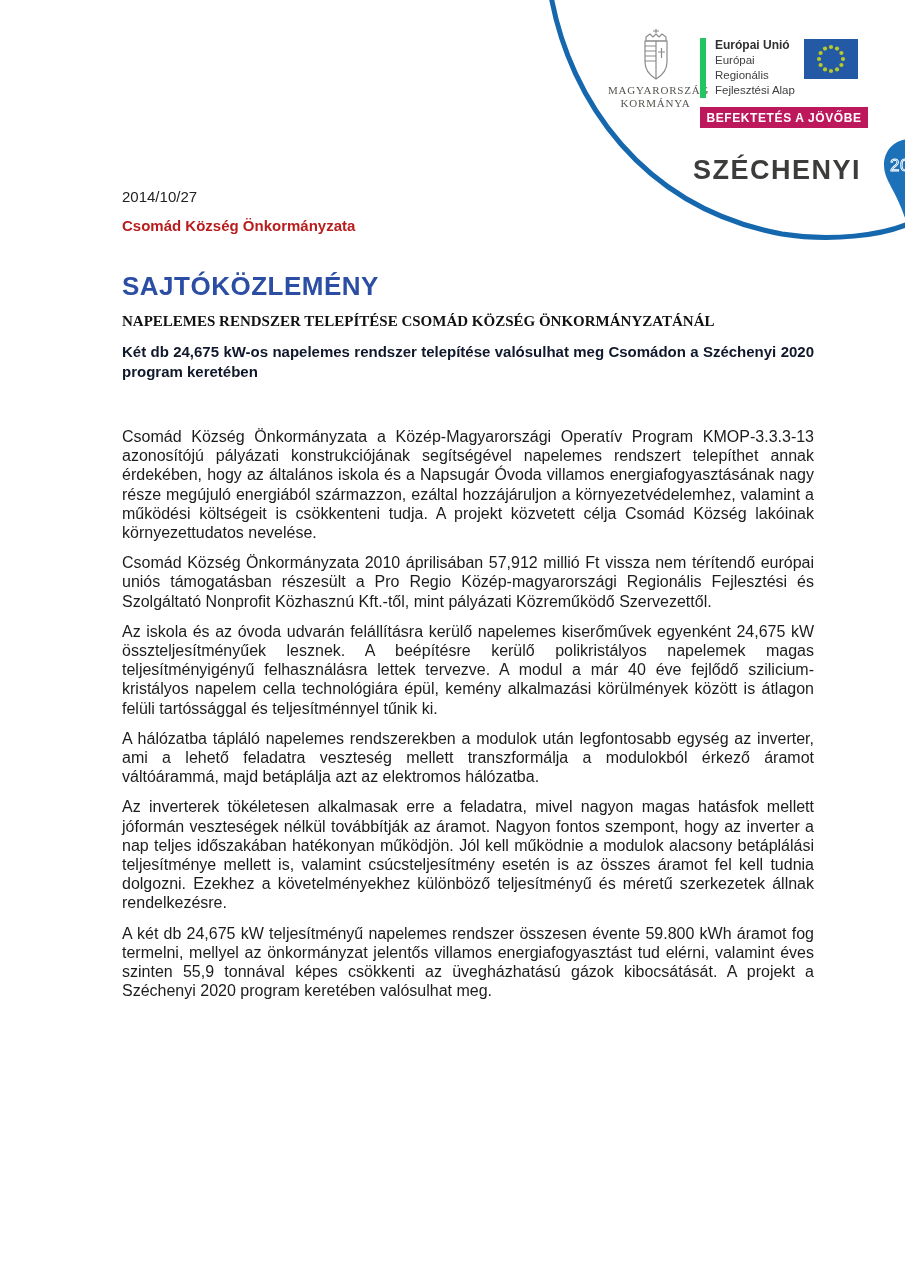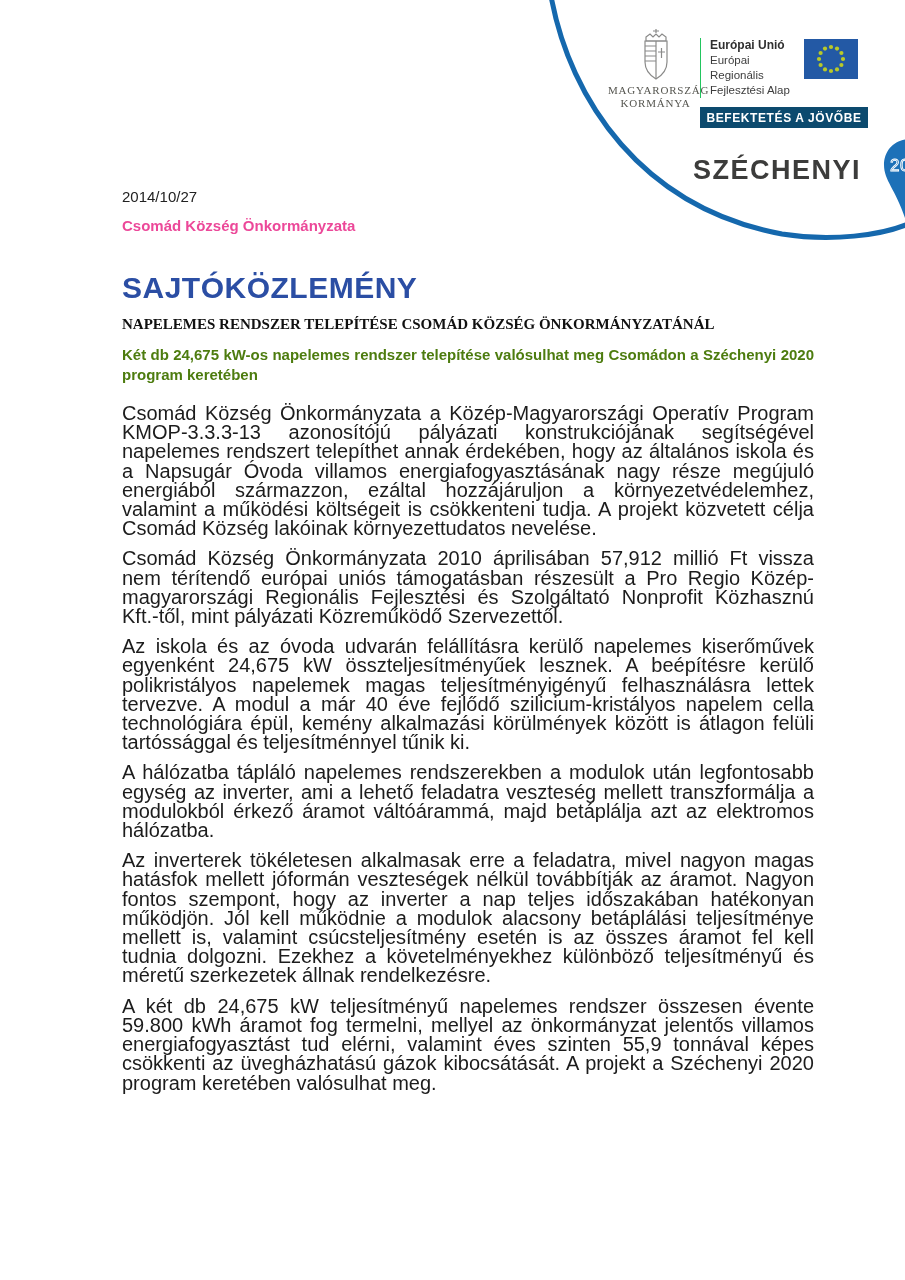--- a/index.html
+++ b/index.html
@@ -15,43 +15,43 @@
 
   
   .gov-logo { position:absolute; left:608px; top:28px; width:95px; text-align:center; }
   .gov-logo svg { display:block; margin:0 auto 4px auto; }
   .gov-line { font-family:"Liberation Serif", serif; font-size:11px; letter-spacing:0.8px;
               color:#55554f; line-height:13px; }
 
   
   .eu-block { position:absolute; left:700px; top:38px; width:170px; }
   .eu-cols { display:flex; align-items:flex-start; }
-  .eu-text { border-left:1px solid #22c55e; padding-left:9px; margin-right:8px; width:96px; }
+  .eu-text { border-left:6px solid #22c55e; padding-left:9px; margin-right:8px; width:96px; }
   .eu-l1 { font-weight:bold; font-size:12px; color:#303030; line-height:15px; }
   .eu-l2 { font-size:11.5px; color:#3d3d3d; line-height:15px; }
   .eu-flag { display:block; margin-top:1px; }
-  .eu-banner { margin-top:9px; width:168px; height:21px; background:#0c4a6e;
+  .eu-banner { margin-top:9px; width:168px; height:21px; background:#be185d;
                color:#ffffff; font-weight:bold; font-size:12px; letter-spacing:0.6px;
                display:flex; align-items:center; justify-content:center; }
 
   
   .szechenyi { position:absolute; left:693px; top:138px; display:flex; align-items:flex-start; }
   .sz-word { font-size:27px; font-weight:bold; color:#3c3c3b; letter-spacing:1.5px;
              margin-top:17px; margin-right:20px; }
 
   
   .doc { position:absolute; left:122px; top:188px; width:692px; }
   .doc-date { font-size:15px; margin-bottom:12px; color:#222; }
-  .doc-org  { font-size:15px; font-weight:bold; margin-bottom:37px; color:#ec4899; }
-  .doc-title { font-size:30px; font-weight:bold; color:#2b4ea4; letter-spacing:0.5px;
+  .doc-org  { font-size:15px; font-weight:bold; margin-bottom:37px; color:#b91c1c; }
+  .doc-title { font-size:26px; font-weight:bold; color:#2b4ea4; letter-spacing:0.5px;
                margin-bottom:11px; }
   .doc-headline { font-size:15px; font-weight:bold; color:#111; margin-bottom:12px;font-family:Liberation Serif, serif; }
-  .doc-lead { font-size:15px; font-weight:bold; color:#4d7c0f; text-align:justify;
-              line-height:19.5px; margin-bottom:20px; }
-  .doc p { font-size:20px; line-height:19.2px; text-align:justify; margin-bottom:11px; color:#1c1c1c; }
+  .doc-lead { font-size:15px; font-weight:bold; color:#0f172a; text-align:justify;
+              line-height:19.5px; margin-bottom:46px; }
+  .doc p { font-size:16px; line-height:19.2px; text-align:justify; margin-bottom:11px; color:#1c1c1c; }
 </style>
 </head>
 <body>
 
 <div class="page">
 
   <svg class="curve-svg" viewBox="0 0 905 260" fill="none">
     <path d="M551,-4 C570,100 642,208 782,234 C832,242 882,235 908,224" stroke="#1568ad" stroke-width="5" fill="none"></path>
   </svg>
 

